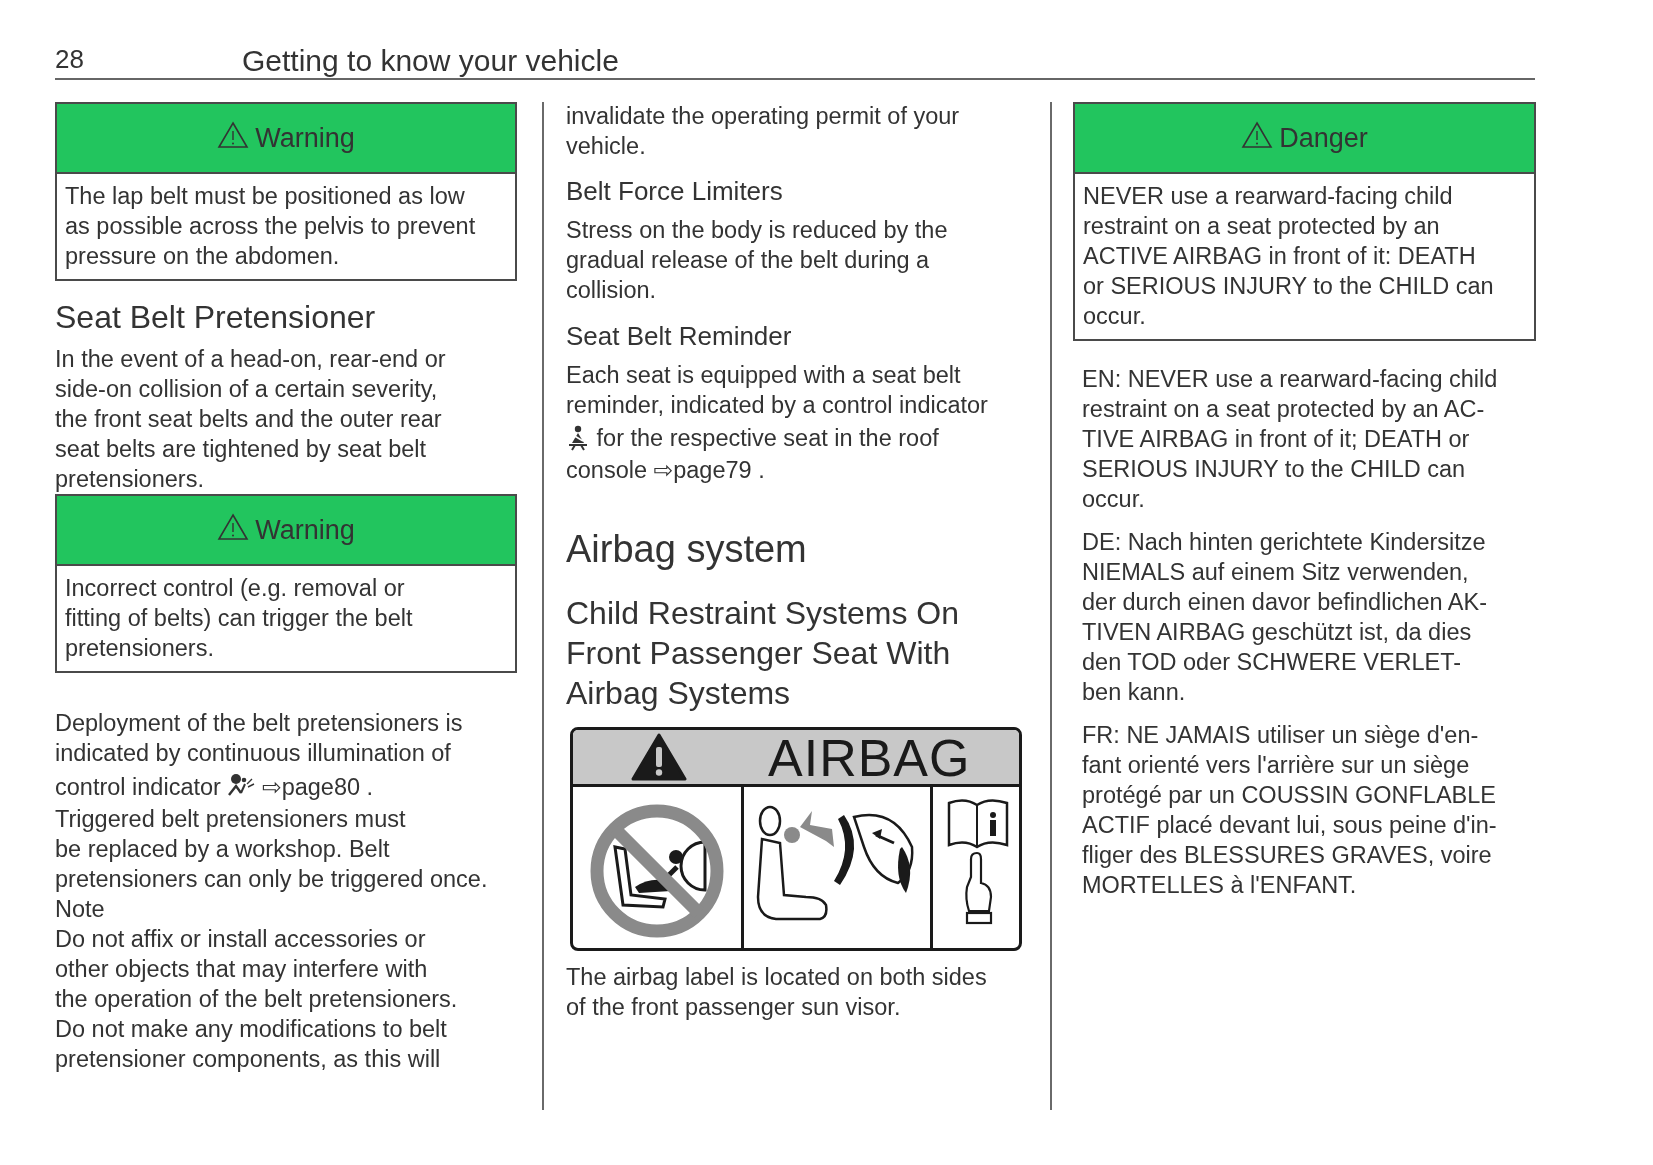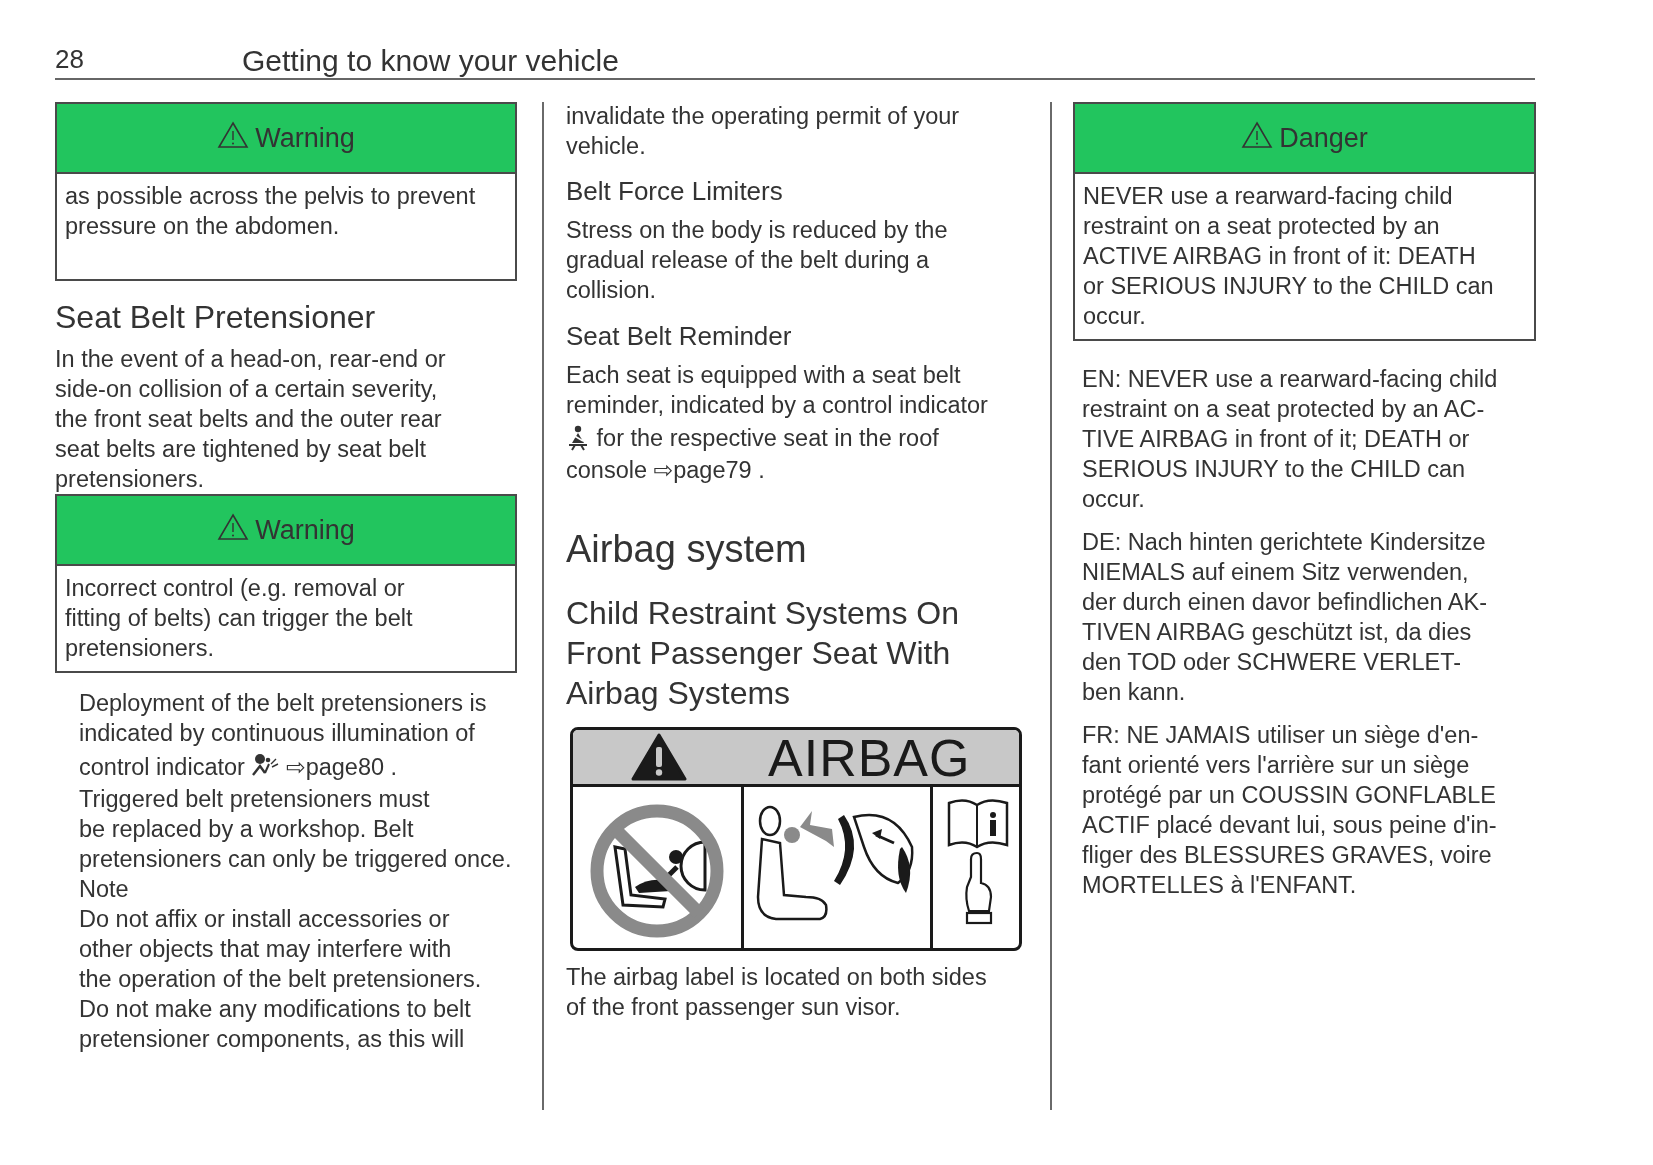--- a/index.html
+++ b/index.html
@@ -45,20 +45,21 @@
     <span class="tri">
       <svg width="32" height="28" viewBox="0 0 32 28">
           <path d="M16 2 L30 26 L2 26 Z" fill="none" stroke="#333" stroke-width="1.6"></path>
           <line x1="16" y1="10" x2="16" y2="19" stroke="#333" stroke-width="1.4"></line>
           <circle cx="16" cy="22.5" r="1" fill="#333"></circle>
         </svg>
     </span>
     <span>Warning</span>
   </div>
   <div class="box-body">
+    <div>The lap belt must be positioned as low</div>
     <div>as possible across the pelvis to prevent</div>
     <div>pressure on the abdomen.</div>
   </div>
 </div>
 
 <div class="abs h2" style="left:55px; top:298px;">Seat Belt Pretensioner</div>
 
 <div class="abs body-text" style="left:55px; top:344px; width:470px;">
   <div>In the event of a head-on, rear-end or</div>
   <div>side-on collision of a certain severity,</div>
@@ -78,21 +79,21 @@
     </span>
     <span>Warning</span>
   </div>
   <div class="box-body">
     <div>Incorrect control (e.g. removal or</div>
     <div>fitting of belts) can trigger the belt</div>
     <div>pretensioners.</div>
   </div>
 </div>
 
-<div class="abs body-text" style="left:55px; top:688px; width:480px;margin-left:24px;">
+<div class="abs body-text" style="left:55px; top:708px; width:480px;">
   <div>Deployment of the belt pretensioners is</div>
   <div>indicated by continuous illumination of</div>
   <div style="margin-top:4px;">
     <span>control indicator</span>
     <span class="inline-icon">
       <svg width="28" height="26" viewBox="0 0 28 26" style="vertical-align:-2px">
           <circle cx="9" cy="6" r="5" fill="#333"></circle>
           <circle cx="17" cy="7" r="2.3" fill="#333"></circle>
           <path d="M2 22 L9 13 L14 20" fill="none" stroke="#333" stroke-width="2.4"></path>
           <path d="M14 20 L18 11" stroke="#333" stroke-width="2"></path>

